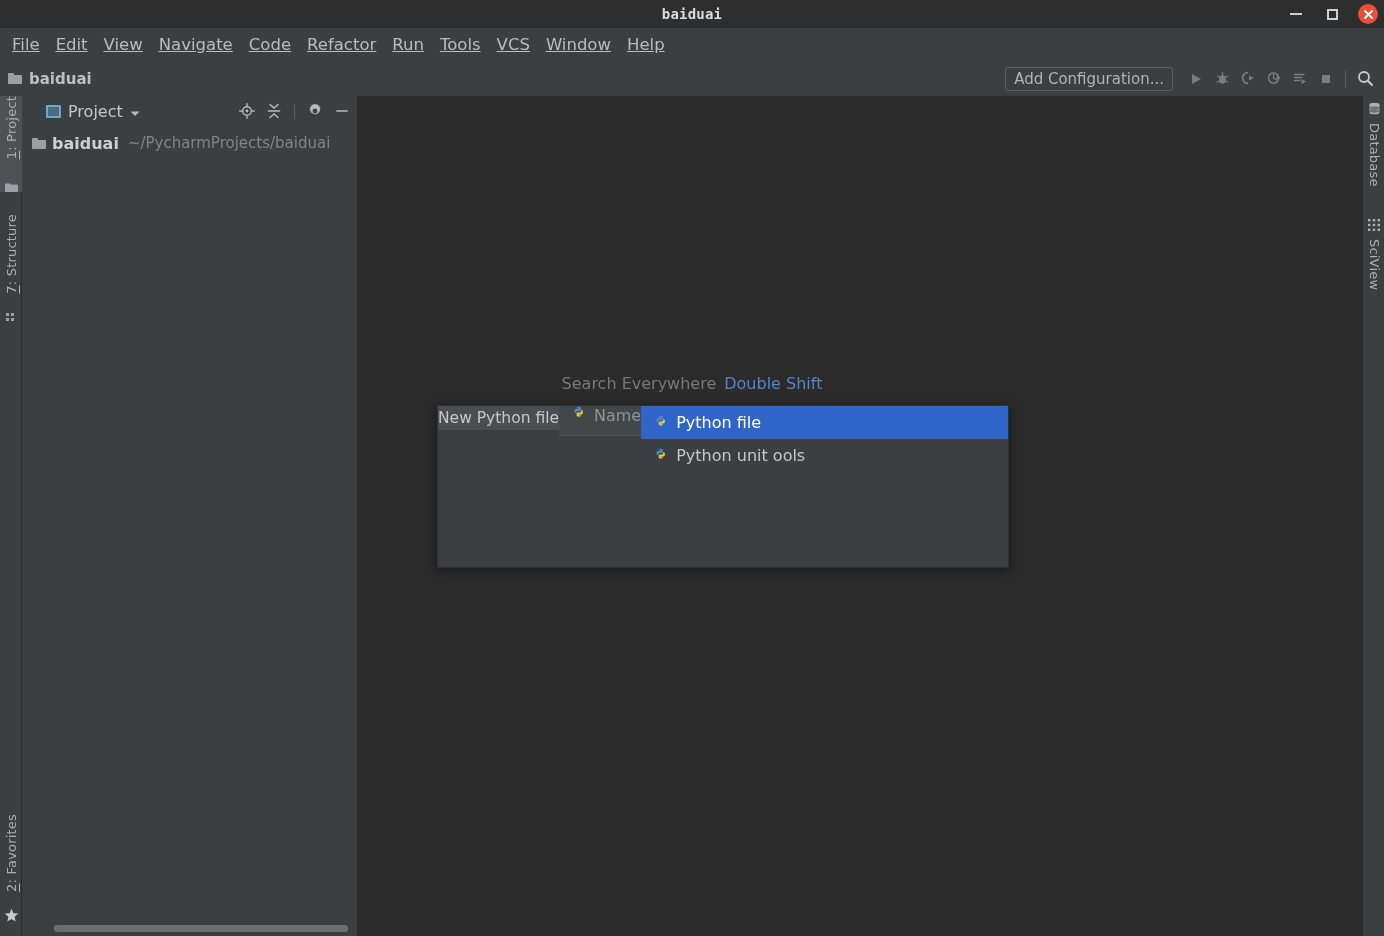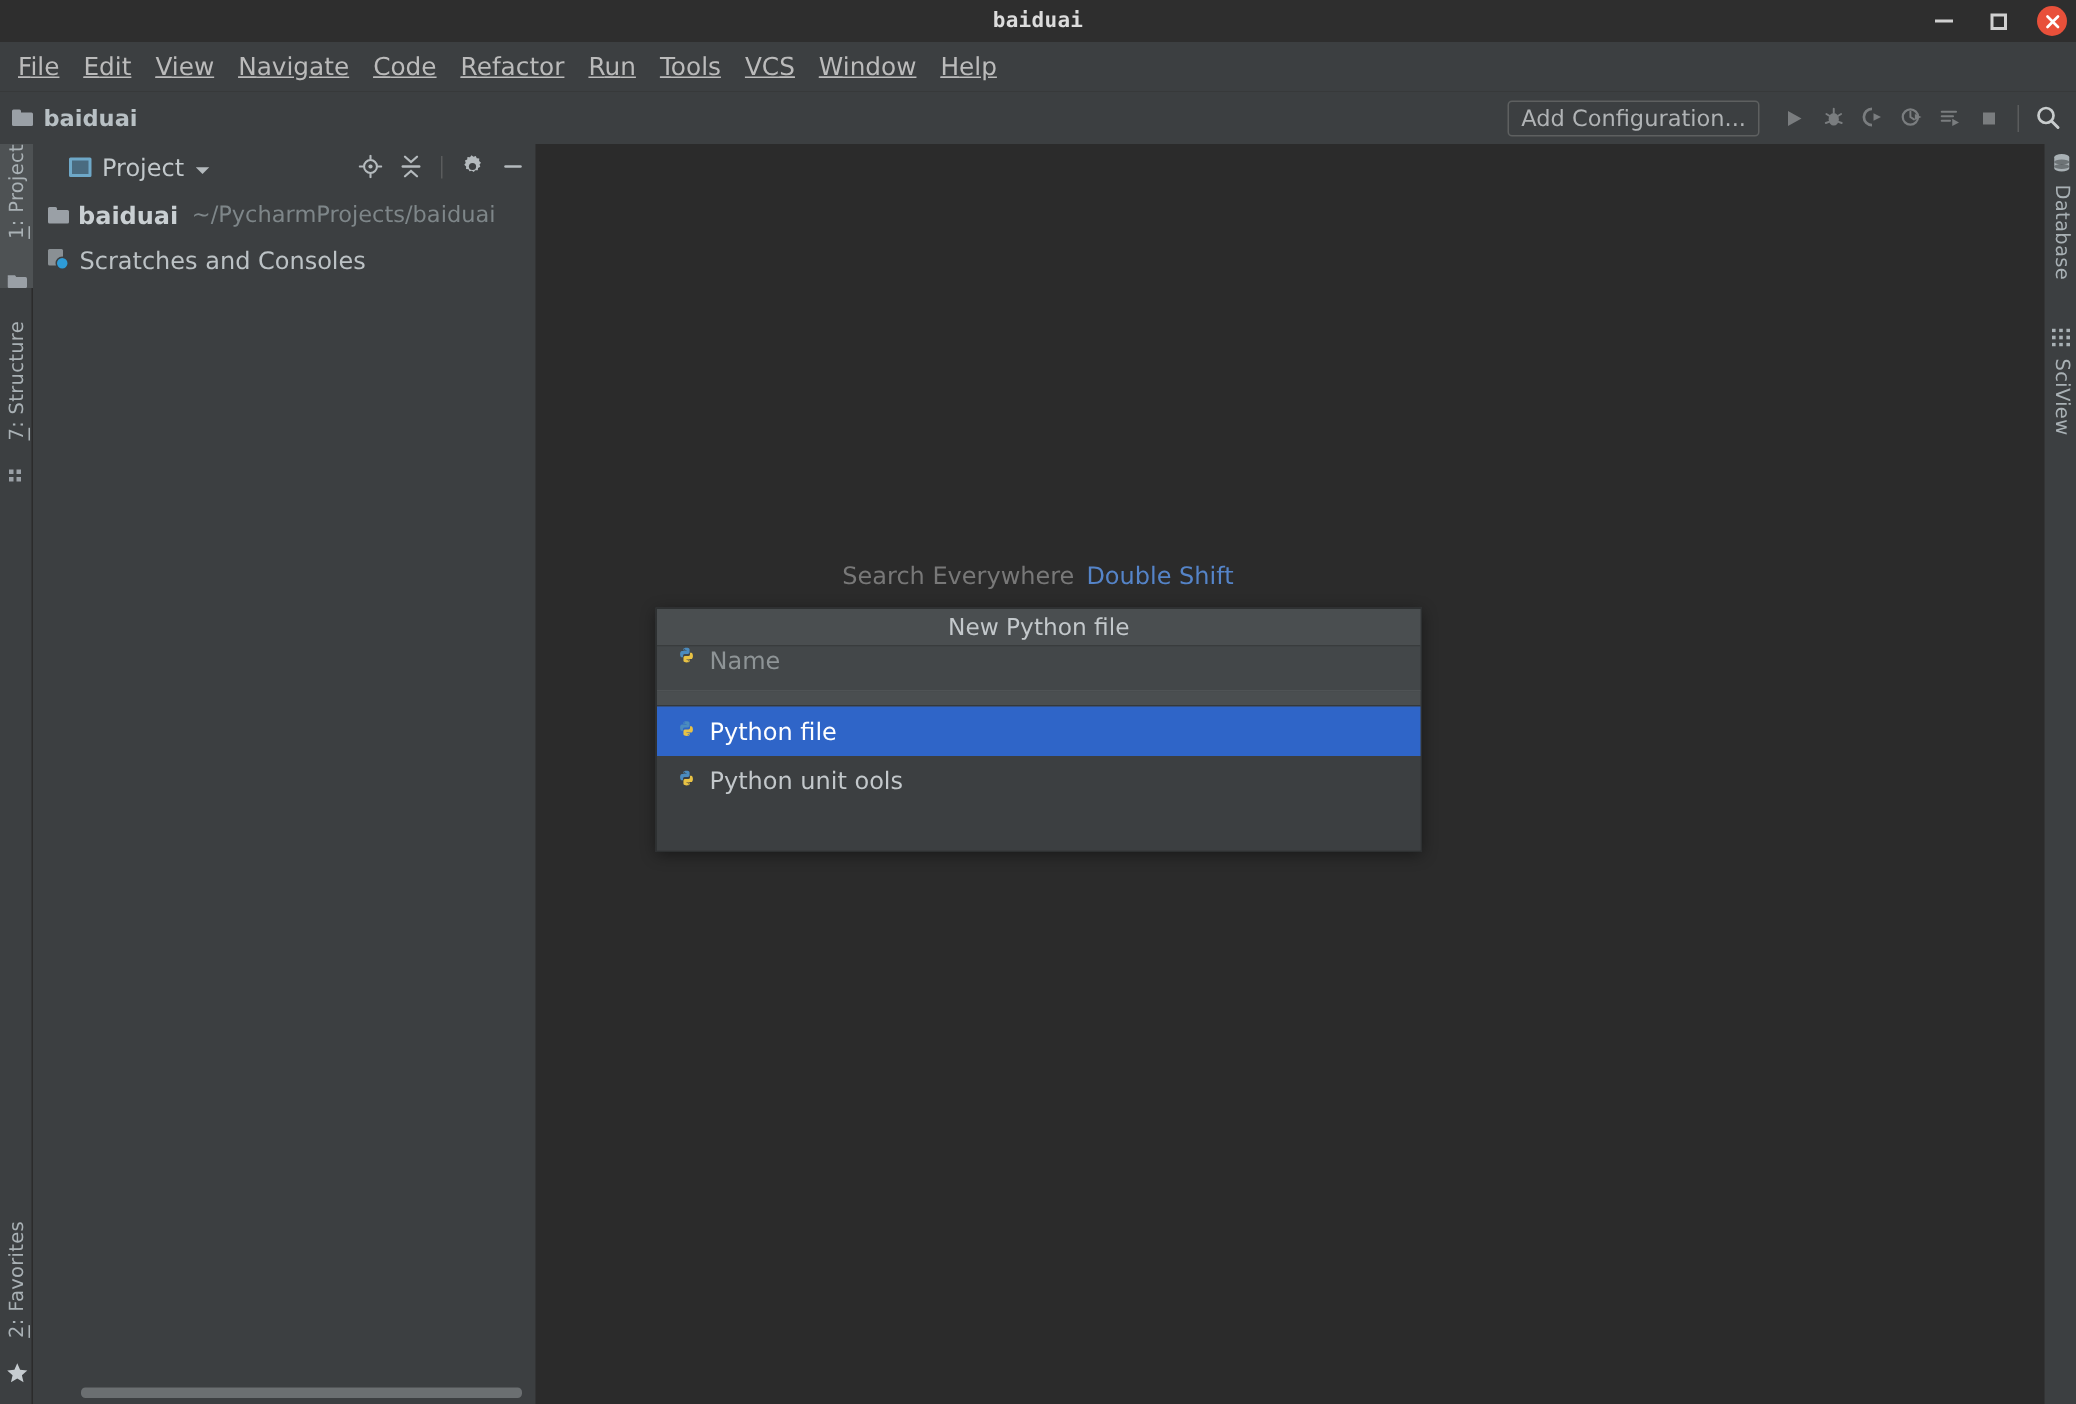--- a/index.html
+++ b/index.html
@@ -163,24 +163,24 @@
   .se-hint {
     position: absolute; left: 0; right: 0; top: 374px;
     display: flex; align-items: center; justify-content: center; gap: 8px;
     pointer-events: none;
   }
   .se-label { font-size: 16px; color: #787878; }
   .se-key { font-size: 16px; color: #5584c8; }
 
   
   .popup {
-    position: absolute; left: 437px; top: 405px; width: 511px; height: 163px;
+    position: absolute; left: 437px; top: 405px; width: 572px; height: 163px;
     background: #3c3f41; border: 1px solid #2e3132;
     box-shadow: 0 2px 10px rgba(0,0,0,.45);
-    display: flex; flex-direction: column;
+    display: flex; flex-direction: row;
   }
   .popup-head {
     height: 25px; background: #4a4e50; border-bottom: 1px solid #393c3d;
     display: flex; align-items: center; justify-content: center;
   }
   .popup-title { font-size: 15.5px; color: #c3c8cb; }
   .popup-input {
     height: 30px; background: #434749; border-bottom: 1px solid #4f5355;
     display: flex; align-items: flex-start; gap: 7px; padding-left: 12px;
   }
@@ -373,27 +373,20 @@
 
     <div class="tree">
 
       <div class="tree-row">
         <span class="folder-ico"></span>
         <span class="tree-label bold">baiduai</span>
         <span class="tree-path">~/PycharmProjects/baiduai</span>
       </div>
 
 
-      <div class="tree-row">
-        <span class="ico-scratch">
-          <span class="pg"></span>
-            <span class="clk"></span>
-        </span>
-        <span class="tree-label">Scratches and Consoles</span>
-      </div>
 
     </div>
 
     <div class="hscroll"></div>
   </div>
 
   <div class="rightstrip">
     <div class="rtab" style="top:4px;">
       <span class="rico">
         <svg width="13" height="13" viewBox="0 0 13 13">

